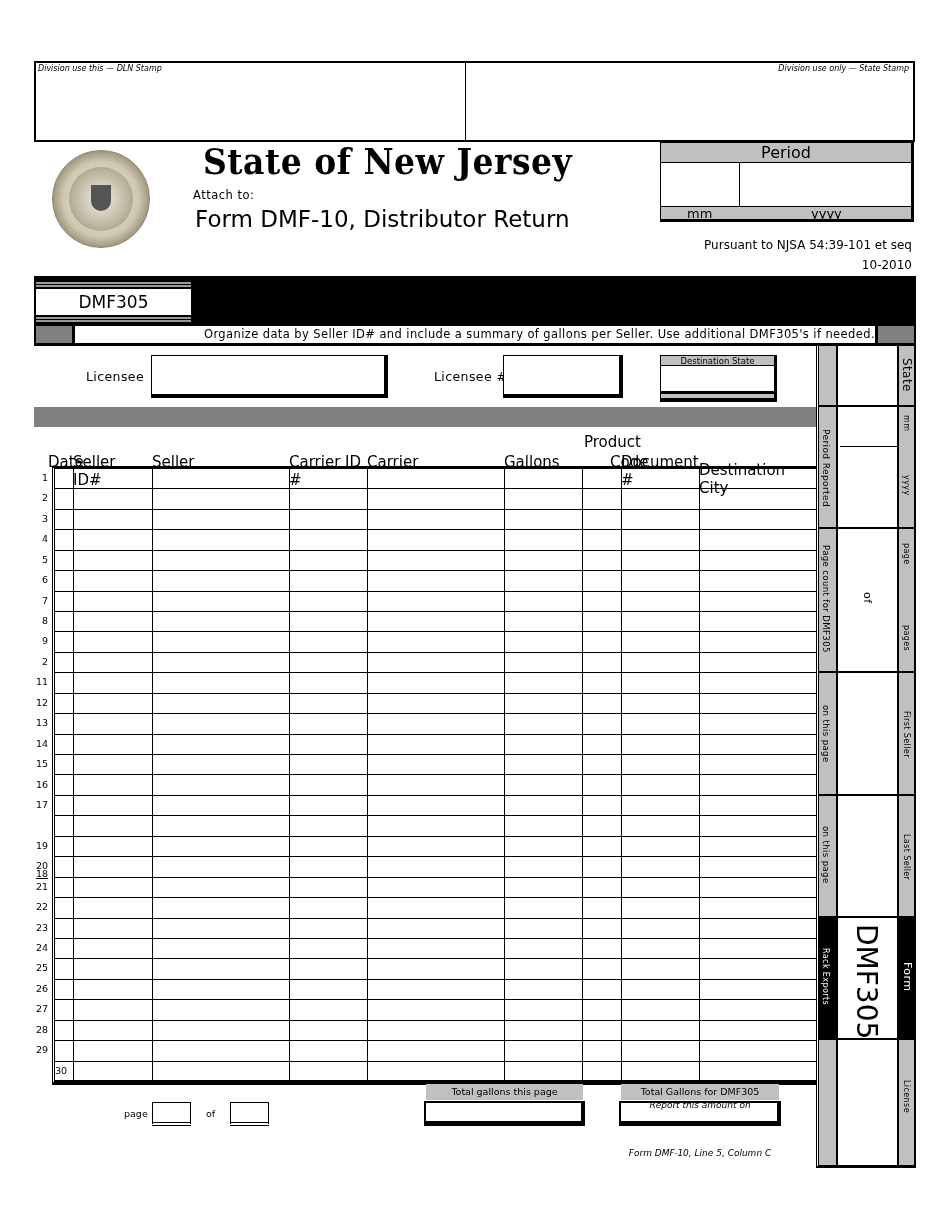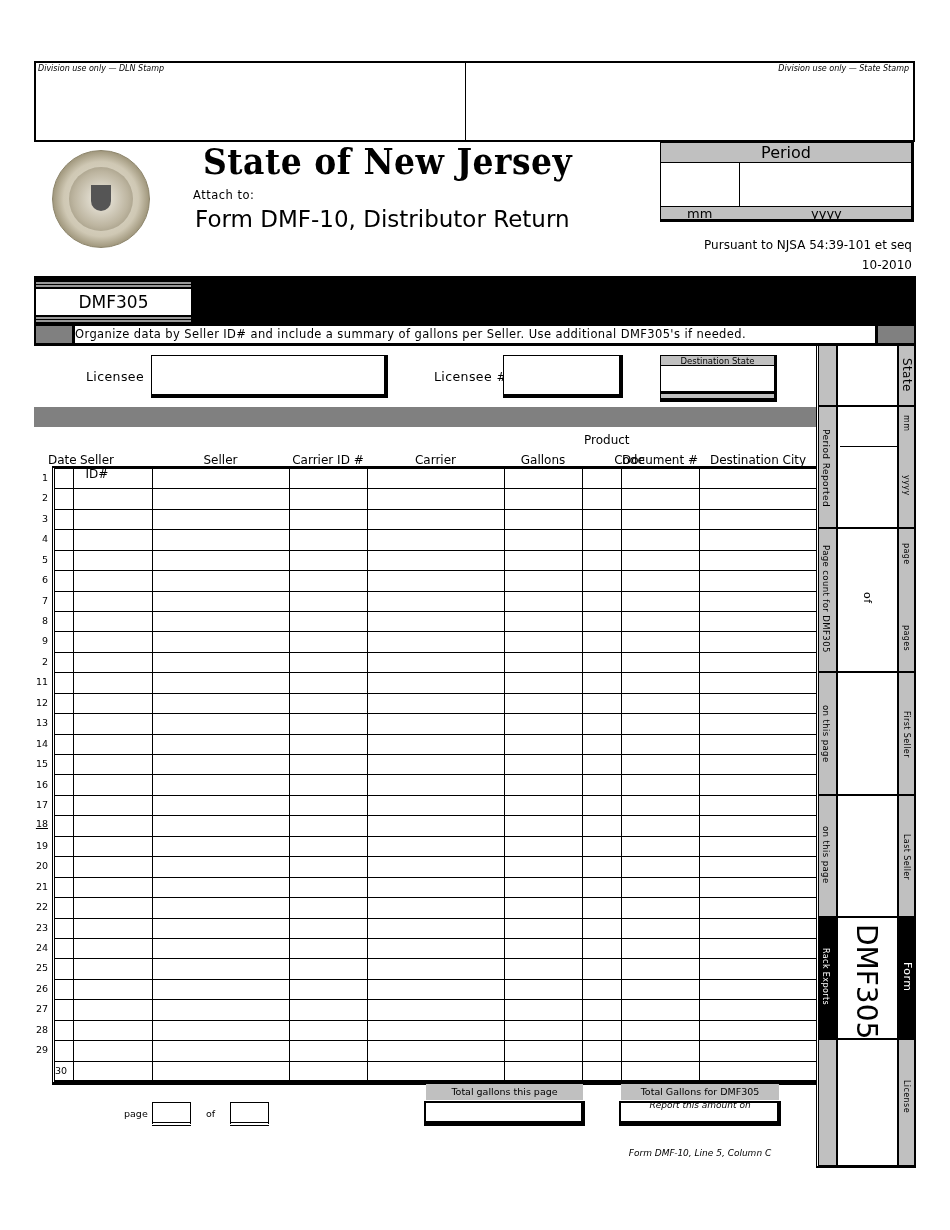--- a/index.html
+++ b/index.html
@@ -21,29 +21,29 @@
   .period-div { left: 78px; top: 0; width: 1px; height: 43px; background: #000; }
   .period-foot { left: 0; top: 65px; width: 254px; height: 15px; background: #c0c0c0; border-left: 1px solid #000; border-right: 3px solid #000; border-bottom: 3px solid #000; font-size: 13px; line-height: 13px; }
   .pursuant { right: 38px; top: 238px; font-size: 12px; text-align: right; }
   .rev { right: 38px; top: 258px; font-size: 12px; text-align: right; }
   .banner { left: 34px; top: 276px; width: 882px; height: 70px; background: #000; }
   .banner-stripe { left: 2px; width: 155px; height: 2px; background: #999; }
   .code-box { left: 2px; top: 13px; width: 155px; height: 26px; background: #fff; font-size: 17px; text-align: center; line-height: 26px; }
   .banner-title { left: 162px; top: 11px; font-size: 21.5px; color: #fff; letter-spacing: 0.6px; }
   .sub-row { left: 2px; top: 50px; width: 878px; height: 17px; }
   .sub-gray-l { left: 0; top: 0; width: 36px; height: 17px; background: #808080; }
-  .sub-white { left: 39px; top: 0; width: 800px; height: 17px; background: #fff; font-size: 11.5px; text-align: left; line-height: 16px; letter-spacing: 0.4px; }
+  .sub-white { left: 39px; top: 0; width: 800px; height: 17px; background: #fff; font-size: 11.5px; text-align: right; line-height: 16px; letter-spacing: 0.4px; }
   .sub-gray-r { left: 842px; top: 0; width: 36px; height: 17px; background: #808080; }
   .lbl { font-size: 12.5px; letter-spacing: 0.4px; }
   .input-shadow { background: #fff; border: 1px solid #000; border-right: 4px solid #000; border-bottom: 4px solid #000; }
   .dest-box { left: 660px; top: 355px; width: 117px; height: 47px; border: 1px solid #000; border-right: 3px solid #000; border-bottom: 4px solid #000; }
   .dest-head { left: 0; top: 0; width: 100%; height: 10px; background: #c0c0c0; border-bottom: 1px solid #000; font-size: 8.5px; text-align: center; line-height: 10px; }
   .dest-foot { left: 0; bottom: 0; width: 100%; height: 7px; background: #c0c0c0; border-top: 3px solid #000; }
   .gray-bar { left: 34px; top: 407px; width: 783px; height: 20px; background: #808080; }
-  .col-h { font-size: 12px; text-align: center; top: 453px; }
+  .col-h { font-size: 15px; top: 453px; }
   .tbl { left: 52px; top: 466px; width: 765px; height: 619px; border-left: 3px double #000; border-top: 3px solid #000; border-bottom: 5px solid #000; }
   .tbl-inner { left: 0; top: 0; width: 100%; }
   .row { position: absolute; left: 0; width: 100%; height: 20.4px; border-bottom: 1px solid #000; }
   .vline { position: absolute; top: 0; width: 1px; background: #000; }
   .rownum { font-size: 9.5px; text-align: right; width: 16px; left: 32px; }
   .total-label { background: #c0c0c0; font-size: 9.5px; text-align: center; line-height: 16px; height: 16px; }
   .total-box { background: #fff; border: 2px solid #000; border-right: 4px solid #000; border-bottom: 5px solid #000; height: 25px; }
   .page-box { border: 1px solid #000; border-bottom: 4px double #000; height: 24px; width: 39px; background: #fff; }
   .note { font-size: 9px; font-style: italic; text-align: center; }
   .side { left: 816px; top: 346px; width: 100px; height: 822px; border-left: 3px double #000; border-right: 4px solid #000; border-bottom: 3px solid #000; background: #fff; }
@@ -51,21 +51,21 @@
   .sec-gl { position: absolute; left: 0; top: 0; width: 19px; height: 100%; background: #c0c0c0; border-right: 2px solid #000; }
   .sec-gr { position: absolute; right: 2px; top: 0; width: 17px; height: 100%; background: #c0c0c0; border-left: 2px solid #000; }
   .vtext { position: absolute; writing-mode: vertical-rl; font-size: 9px; white-space: nowrap; letter-spacing: 0.4px; }
   .sec.black .sec-gl, .sec.black .sec-gr { background: #000; color: #fff; }
 </style>
 </head>
 <body>
 
 <div class="abs stamp-box">
   <div class="abs stamp-left">
-    <span class="abs stamp-label it" style="left:2px;">Division use only — DLN Stamp</span>
+    <span class="abs stamp-label it" style="left:2px;">Division use this — DLN Stamp</span>
   </div>
   <span class="abs stamp-label it" style="right:4px;">Division use only — State Stamp</span>
 </div>
 
 <div class="abs seal">
   <div class="abs seal-inner">
     <div class="abs seal-shield"></div>
   </div>
 </div>
 
@@ -116,41 +116,41 @@
 
 <span class="abs col-h" style="left:584px;top:433px;width:36px;">Product</span>
 <span class="abs col-h" style="left:48px;width:24px;">Date</span>
 <span class="abs col-h" style="left:73px;width:48px;">Seller ID#</span>
 <span class="abs col-h" style="left:152px;width:137px;">Seller</span>
 <span class="abs col-h" style="left:289px;width:78px;">Carrier ID #</span>
 <span class="abs col-h" style="left:367px;width:137px;">Carrier</span>
 <span class="abs col-h" style="left:504px;width:78px;">Gallons</span>
 <span class="abs col-h" style="left:610px;width:39px;">Code</span>
 <span class="abs col-h" style="left:621px;width:78px;">Document #</span>
-<span class="abs col-h" style="left:699px;width:118px;">Destination City</span>
+<span class="abs col-h" style="left:699px;width:118px;margin-top:8px;">Destination City</span>
 
 <div id="rownums">
     <span class="abs rownum" style="top: 472px;">1</span>
     <span class="abs rownum" style="top: 492.433px;">2</span>
     <span class="abs rownum" style="top: 512.867px;">3</span>
     <span class="abs rownum" style="top: 533.3px;">4</span>
     <span class="abs rownum" style="top: 553.733px;">5</span>
     <span class="abs rownum" style="top: 574.167px;">6</span>
     <span class="abs rownum" style="top: 594.6px;">7</span>
     <span class="abs rownum" style="top: 615.033px;">8</span>
     <span class="abs rownum" style="top: 635.467px;">9</span>
     <span class="abs rownum" style="top: 655.9px;">2</span>
     <span class="abs rownum" style="top: 676.333px;">11</span>
     <span class="abs rownum" style="top: 696.767px;">12</span>
     <span class="abs rownum" style="top: 717.2px;">13</span>
     <span class="abs rownum" style="top: 737.633px;">14</span>
     <span class="abs rownum" style="top: 758.067px;">15</span>
     <span class="abs rownum" style="top: 778.5px;">16</span>
     <span class="abs rownum" style="top: 798.933px;">17</span>
-    <span class="abs rownum" style="top: 818px; text-decoration: underline;">18</span>
+    <span class="abs rownum" style="top: 868px; text-decoration: underline;">18</span>
     <span class="abs rownum" style="top: 839.8px;">19</span>
     <span class="abs rownum" style="top: 860.233px;">20</span>
     <span class="abs rownum" style="top: 880.667px;">21</span>
     <span class="abs rownum" style="top: 901.1px;">22</span>
     <span class="abs rownum" style="top: 921.533px;">23</span>
     <span class="abs rownum" style="top: 941.967px;">24</span>
     <span class="abs rownum" style="top: 962.4px;">25</span>
     <span class="abs rownum" style="top: 982.833px;">26</span>
     <span class="abs rownum" style="top: 1003.27px;">27</span>
     <span class="abs rownum" style="top: 1023.7px;">28</span>

